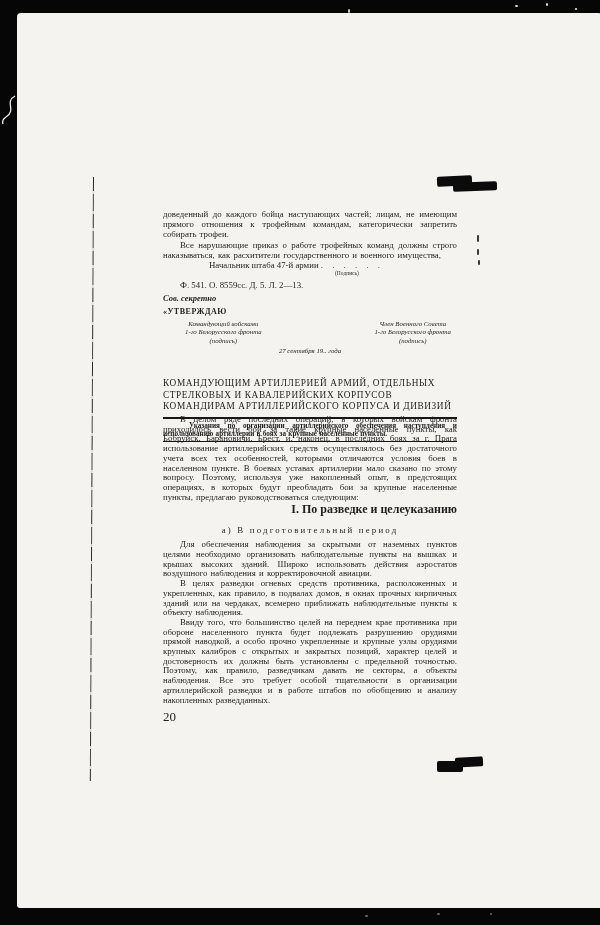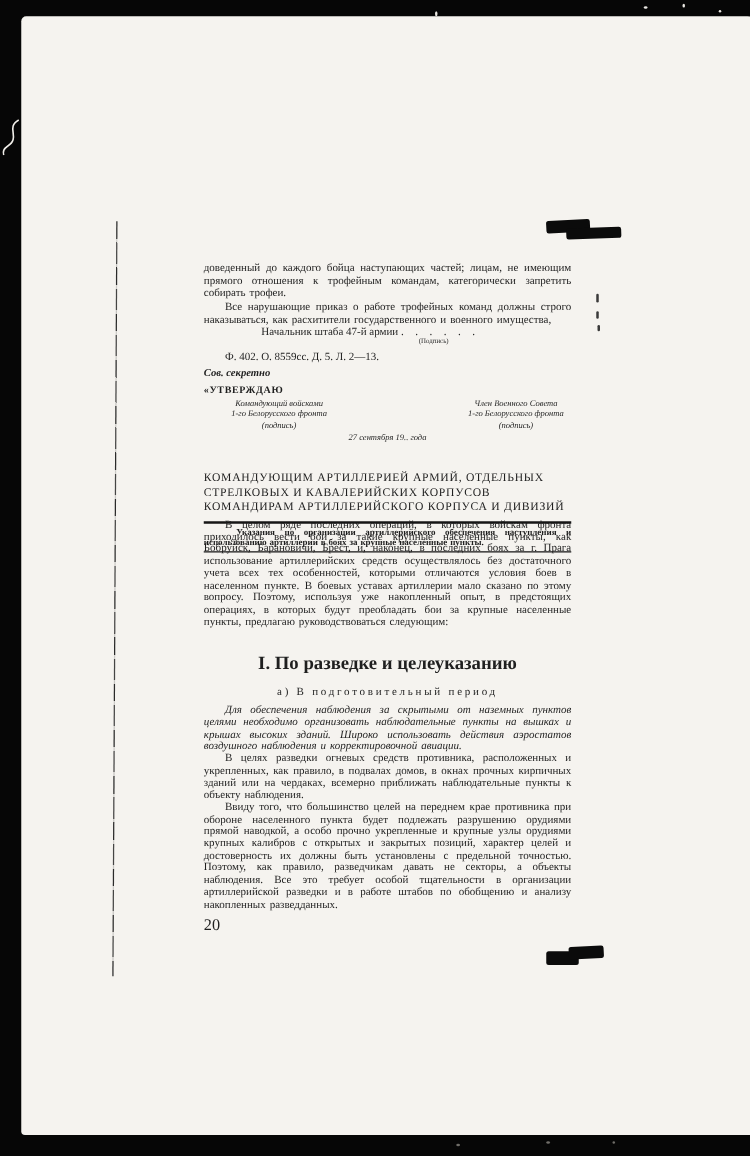--- a/index.html
+++ b/index.html
@@ -49,23 +49,23 @@
   .stamp{font-size:8px;font-weight:bold;text-align:left;letter-spacing:.5px;}
   .signers{display:flex;justify-content:space-between;margin-top:4px;padding:0 6px 0 22px;}
   .signer{font-size:6.8px;line-height:7.8px;text-align:center;font-style:italic;}
   .signer .sign{margin-top:1px;}
   .apprdate{margin-top:3px;text-align:center;font-size:6.8px;font-style:italic;}
   .addressees{margin-top:24px;font-size:9.3px;font-weight:normal;letter-spacing:.6px;line-height:11.2px;}
   .rule{background:#161616;margin-top:5px;}
   .rule.thick{height:2.2px;}
   .rule.thin{height:1.4px;margin-top:2px;}
   .abstract{margin-top:2.5px;font-size:7.2px;font-weight:bold;line-height:8.6px;text-align:justify;text-indent:26px;word-spacing:.5px;}
-  .h1{margin-top:21px;font-size:15px;font-weight:bold;text-align:center;}
+  .h1{margin-top:0;font-size:12px;font-weight:bold;text-align:right;}
   .h2{margin-top:8px;font-size:8.8px;text-align:center;letter-spacing:2.2px;}
-  .h2 + .para{margin-top:5px;font-style:italic;}
+  .h2 + .para{margin-top:5px;}
   .pagenum{margin-top:4px;font-size:13px;}
   
   .speck{position:absolute;border-radius:50%;}
   .speck.w{background:#e9e7e2;}
   .speck.g{background:#6f6d68;}
   .scratch{position:absolute;left:1px;top:95px;}
 </style>
 </head>
 <body>
 
@@ -101,21 +101,21 @@
   <span class="bleed" style="left:461px;top:247px;height:5px;"></span>
 
   <div class="textcol grpA">
     <div class="para">доведенный до каждого бойца наступающих частей; лицам, не имеющим прямого отношения к трофейным командам, категорически запретить собирать трофеи.</div>
     <div class="para indent">Все нарушающие приказ о работе трофейных команд должны строго наказываться, как расхитители государственного и военного имущества,</div>
     <div class="sigline">
       <span>Начальник штаба 47-й армии</span>
       <span class="sigdots">. . . . . .</span>
     </div>
     <div class="sigcaption">(Подпись)</div>
-    <div class="archive">Ф. 402. О. 8559сс. Д. 5. Л. 2—13.</div>
+    <div class="archive">Ф. 541. О. 8559сс. Д. 5. Л. 2—13.</div>
     <div class="classif">Сов. секретно</div>
   </div>
 
   <div class="textcol grpB">
     <div class="stamp">«УТВЕРЖДАЮ</div>
     <div class="signers">
       <div class="signer">
         <div>Командующий войсками</div>
         <div>1-го Белорусского фронта</div>
         <div class="sign">(подпись)</div>

